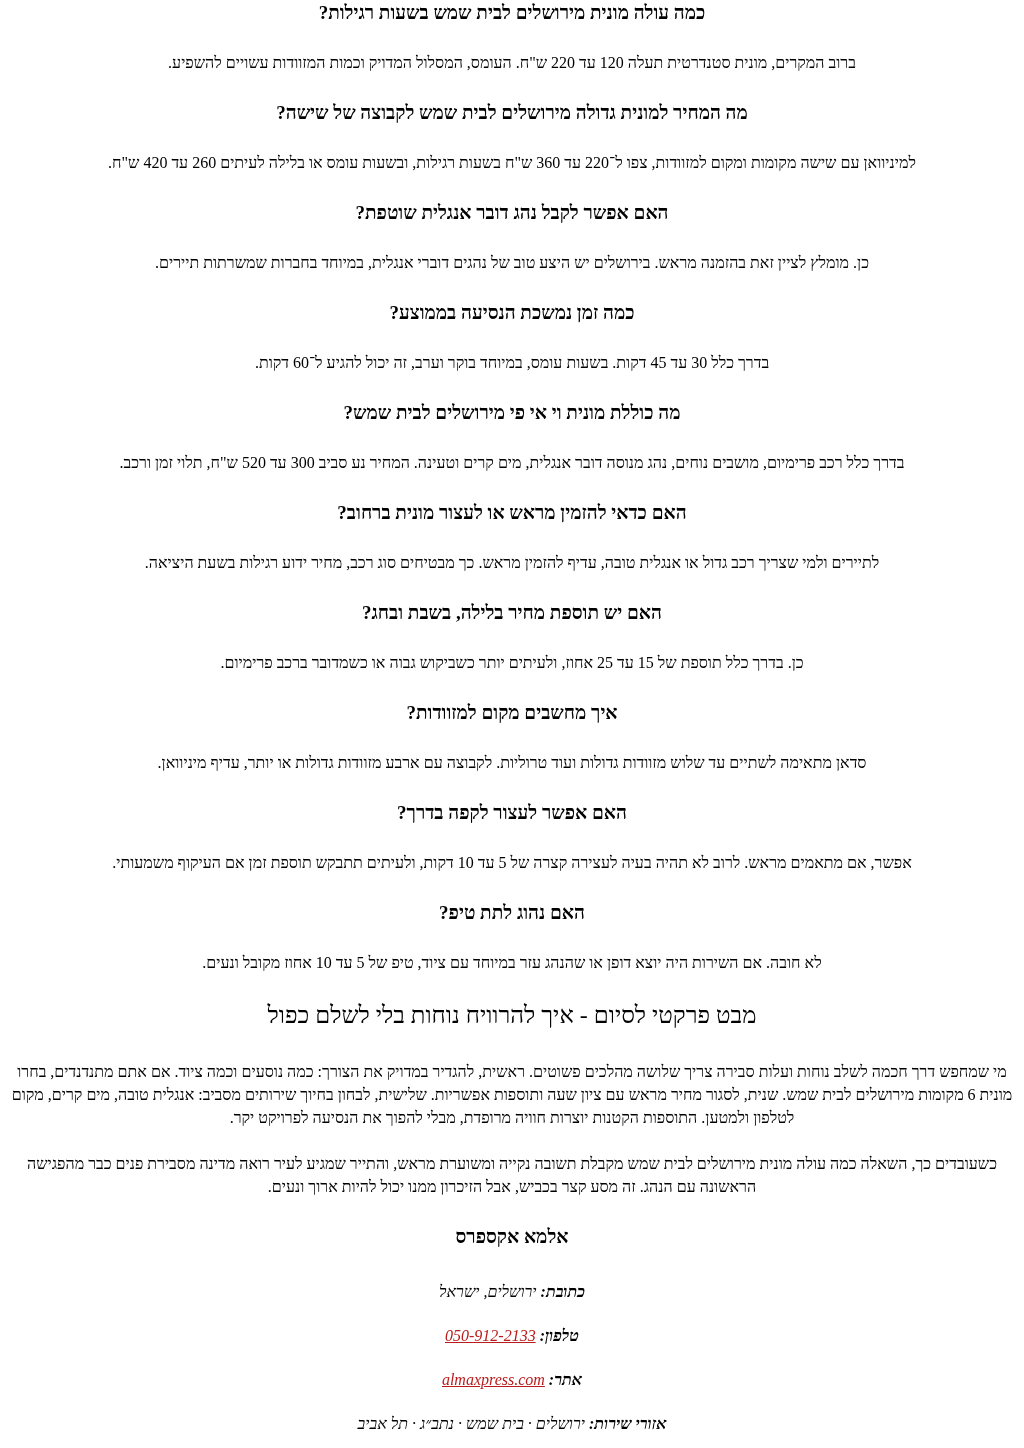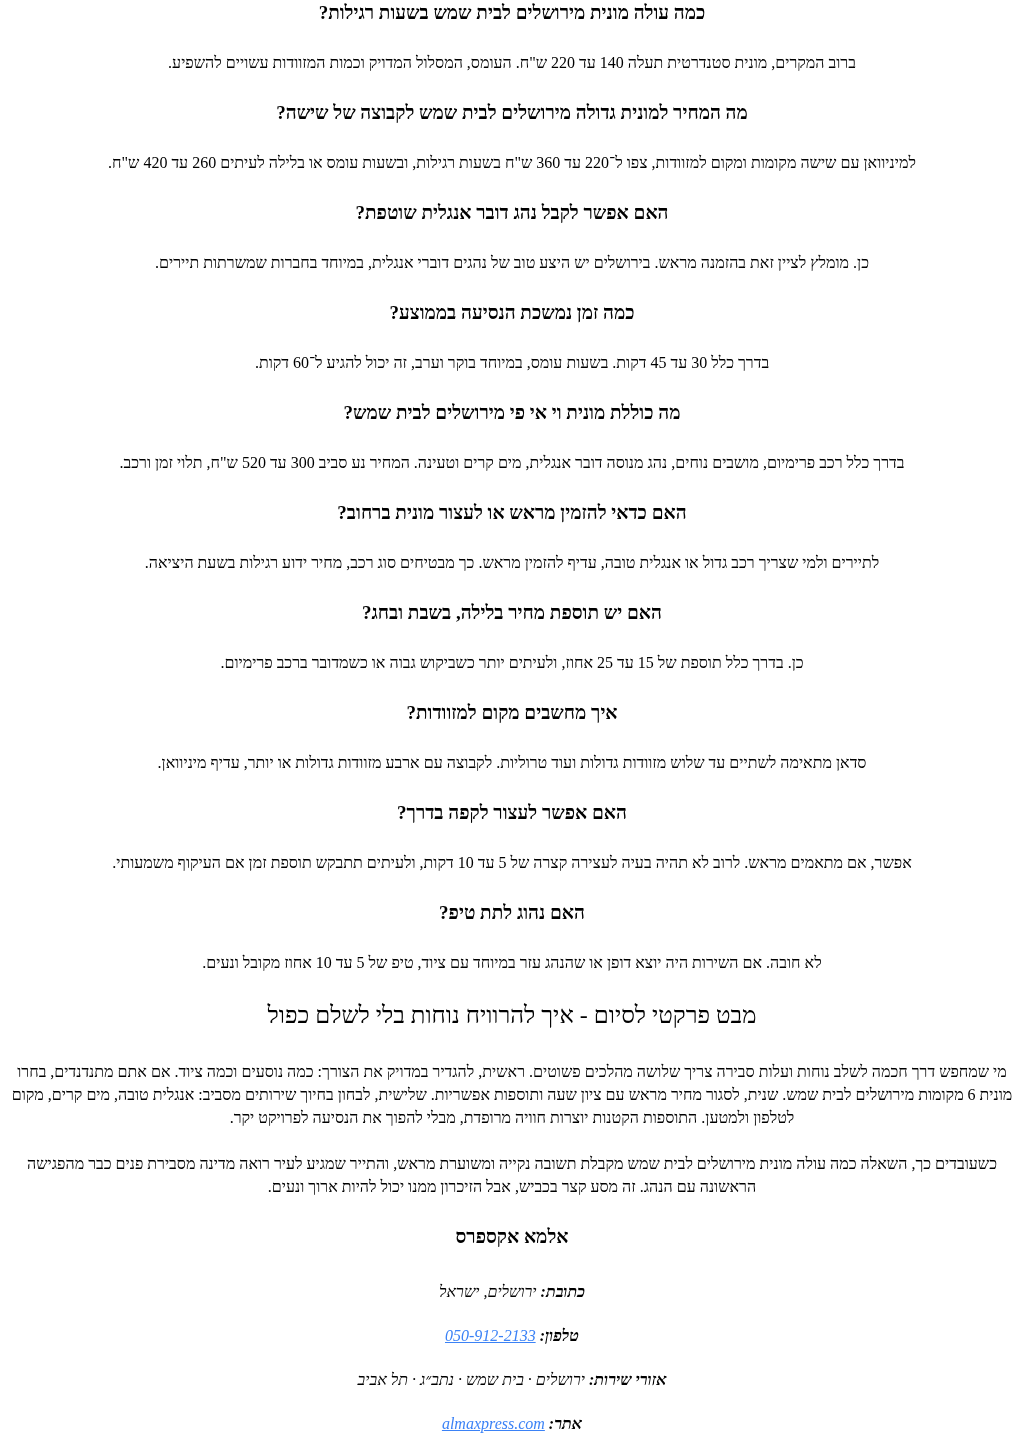--- a/index.html
+++ b/index.html
@@ -50,33 +50,33 @@
   p.contact {
     font-size: 16px;
     line-height: 20px;
     margin: 0 0 24px 0;
     font-style: italic;
   }
   p.contact b {
     font-weight: 700;
   }
   a.doc-link {
-    color: #3b82f6;
+    color: #b91c1c;
     text-decoration: underline;
     cursor: pointer;
   }
 </style>
 </head>
 <body>
 
 <main class="page">
 
   <section>
     <h3 class="question">כמה עולה מונית מירושלים לבית שמש בשעות רגילות?</h3>
-    <p class="answer">ברוב המקרים, מונית סטנדרטית תעלה 140 עד 220 ש"ח. העומס, המסלול המדויק וכמות המזוודות עשויים להשפיע.</p>
+    <p class="answer">ברוב המקרים, מונית סטנדרטית תעלה 120 עד 220 ש"ח. העומס, המסלול המדויק וכמות המזוודות עשויים להשפיע.</p>
   </section>
 
   <section>
     <h3 class="question">מה המחיר למונית גדולה מירושלים לבית שמש לקבוצה של שישה?</h3>
     <p class="answer">למיניוואן עם שישה מקומות ומקום למזוודות, צפו ל־220 עד 360 ש"ח בשעות רגילות, ובשעות עומס או בלילה לעיתים 260 עד 420 ש"ח.</p>
   </section>
 
   <section>
     <h3 class="question">האם אפשר לקבל נהג דובר אנגלית שוטפת?</h3>
     <p class="answer">כן. מומלץ לציין זאת בהזמנה מראש. בירושלים יש היצע טוב של נהגים דוברי אנגלית, במיוחד בחברות שמשרתות תיירים.</p>
@@ -120,17 +120,17 @@
   <h2 class="section-title">מבט פרקטי לסיום - איך להרוויח נוחות בלי לשלם כפול</h2>
   <p class="outro">מי שמחפש דרך חכמה לשלב נוחות ועלות סבירה צריך שלושה מהלכים פשוטים. ראשית, להגדיר במדויק את הצורך: כמה נוסעים וכמה ציוד. אם אתם מתנדנדים, בחרו מונית 6 מקומות מירושלים לבית שמש. שנית, לסגור מחיר מראש עם ציון שעה ותוספות אפשריות. שלישית, לבחון בחיוך שירותים מסביב: אנגלית טובה, מים קרים, מקום לטלפון ולמטען. התוספות הקטנות יוצרות חוויה מרופדת, מבלי להפוך את הנסיעה לפרויקט יקר.</p>
   <p class="outro">כשעובדים כך, השאלה כמה עולה מונית מירושלים לבית שמש מקבלת תשובה נקייה ומשוערת מראש, והתייר שמגיע לעיר רואה מדינה מסבירת פנים כבר מהפגישה הראשונה עם הנהג. זה מסע קצר בכביש, אבל הזיכרון ממנו יכול להיות ארוך ונעים.</p>
 
   <h2 class="company-name">אלמא אקספרס</h2>
 
   <p class="contact"><b>כתובת:</b> <span>ירושלים, ישראל</span></p>
 
   <p class="contact"><b>טלפון:</b> <a class="doc-link" href="#">050-912-2133</a></p>
 
+  <p class="contact"><b>אתר:</b> <a class="doc-link" href="#">almaxpress.com</a></p>
+
   <p class="contact"><b>אזורי שירות:</b> <span>ירושלים · בית שמש · נתב״ג · תל אביב</span></p>
-
-  <p class="contact"><b>אתר:</b> <a class="doc-link" href="#">almaxpress.com</a></p>
 
 </main>
 
 </body></html>

